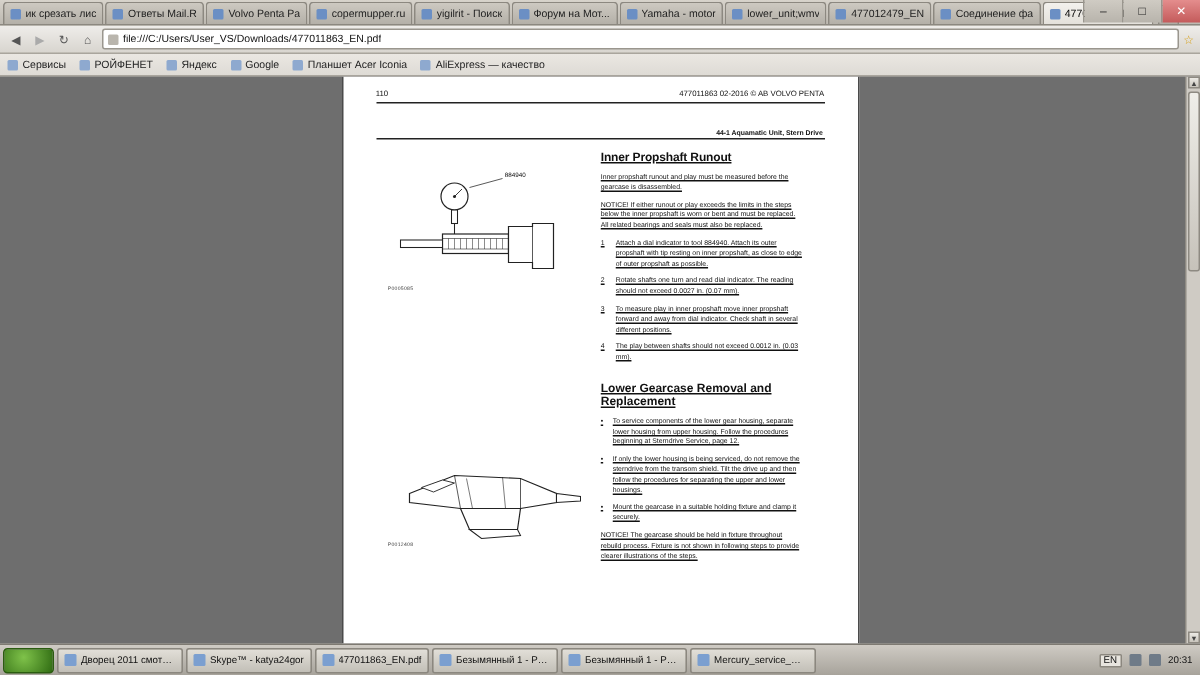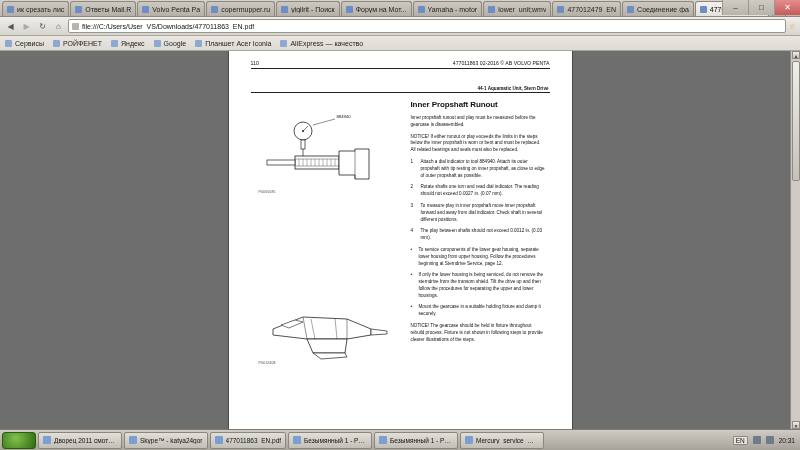--- a/index.html
+++ b/index.html
@@ -188,23 +188,23 @@
     margin-top: 17px;
     padding-right: 1px;
   }
   .pg-section-rule {
     border-bottom: 0.6px solid #222;
     margin-top: 1px;
   }
 
   .cols {
     display: flex;
-    gap: 10px;
     margin-top: 8px;
     height: 330px;
+    text-decoration: underline;
   }
   .col-left { width: 150px; position: relative; }
   .col-right { width: 135px; }
 
   h1.sec {
     font-size: 8px;
     font-weight: bold;
     margin: 0 0 5px 0;
     line-height: 1.12;
     letter-spacing: -0.1px;
@@ -531,20 +531,21 @@
             <li>
                 <span class="n">3</span>
                 <span>To measure play in inner propshaft move inner propshaft forward and away from dial indicator. Check shaft in several different positions.</span>
               </li>
             <li>
                 <span class="n">4</span>
                 <span>The play between shafts should not exceed 0.0012 in. (0.03 mm).</span>
               </li>
           </ul>
 
+          <h1 class="sec2">Lower Gearcase Removal and Replacement</h1>
 
           <ul class="bullets">
             <li>
                 <span class="b">•</span>
                 <span>To service components of the lower gear housing, separate lower housing from upper housing. Follow the procedures beginning at Sterndrive Service, page 12.</span>
               </li>
             <li>
                 <span class="b">•</span>
                 <span>If only the lower housing is being serviced, do not remove the sterndrive from the transom shield. Tilt the drive up and then follow the procedures for separating the upper and lower housings.</span>
               </li>

